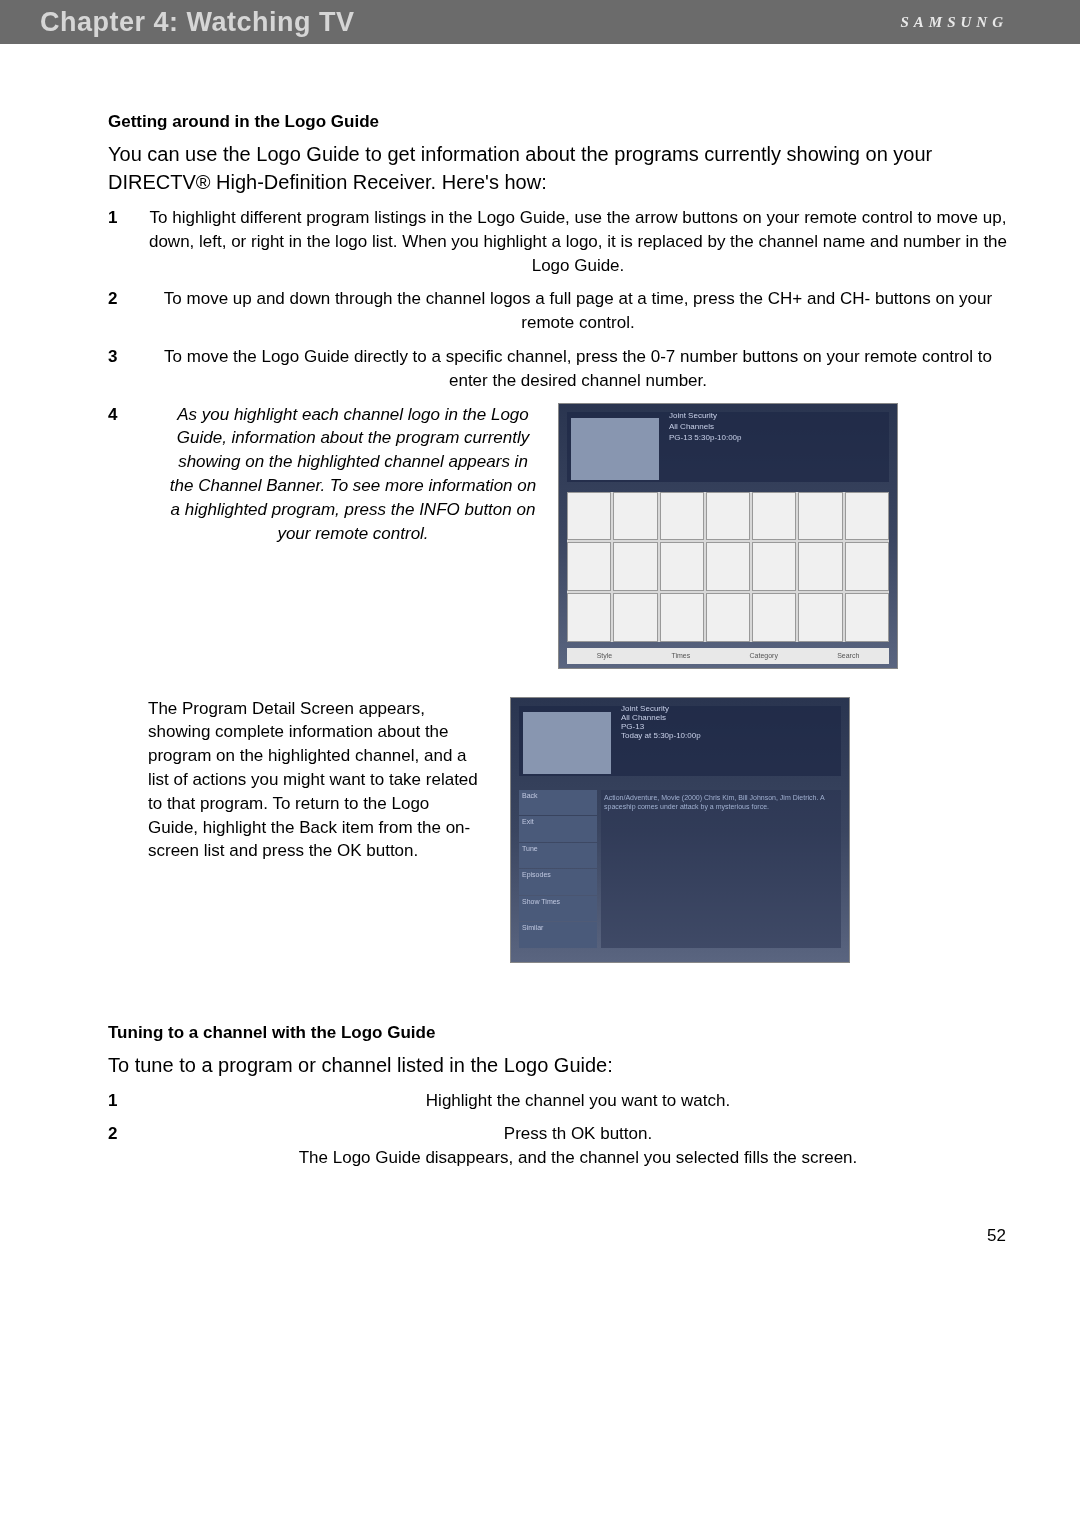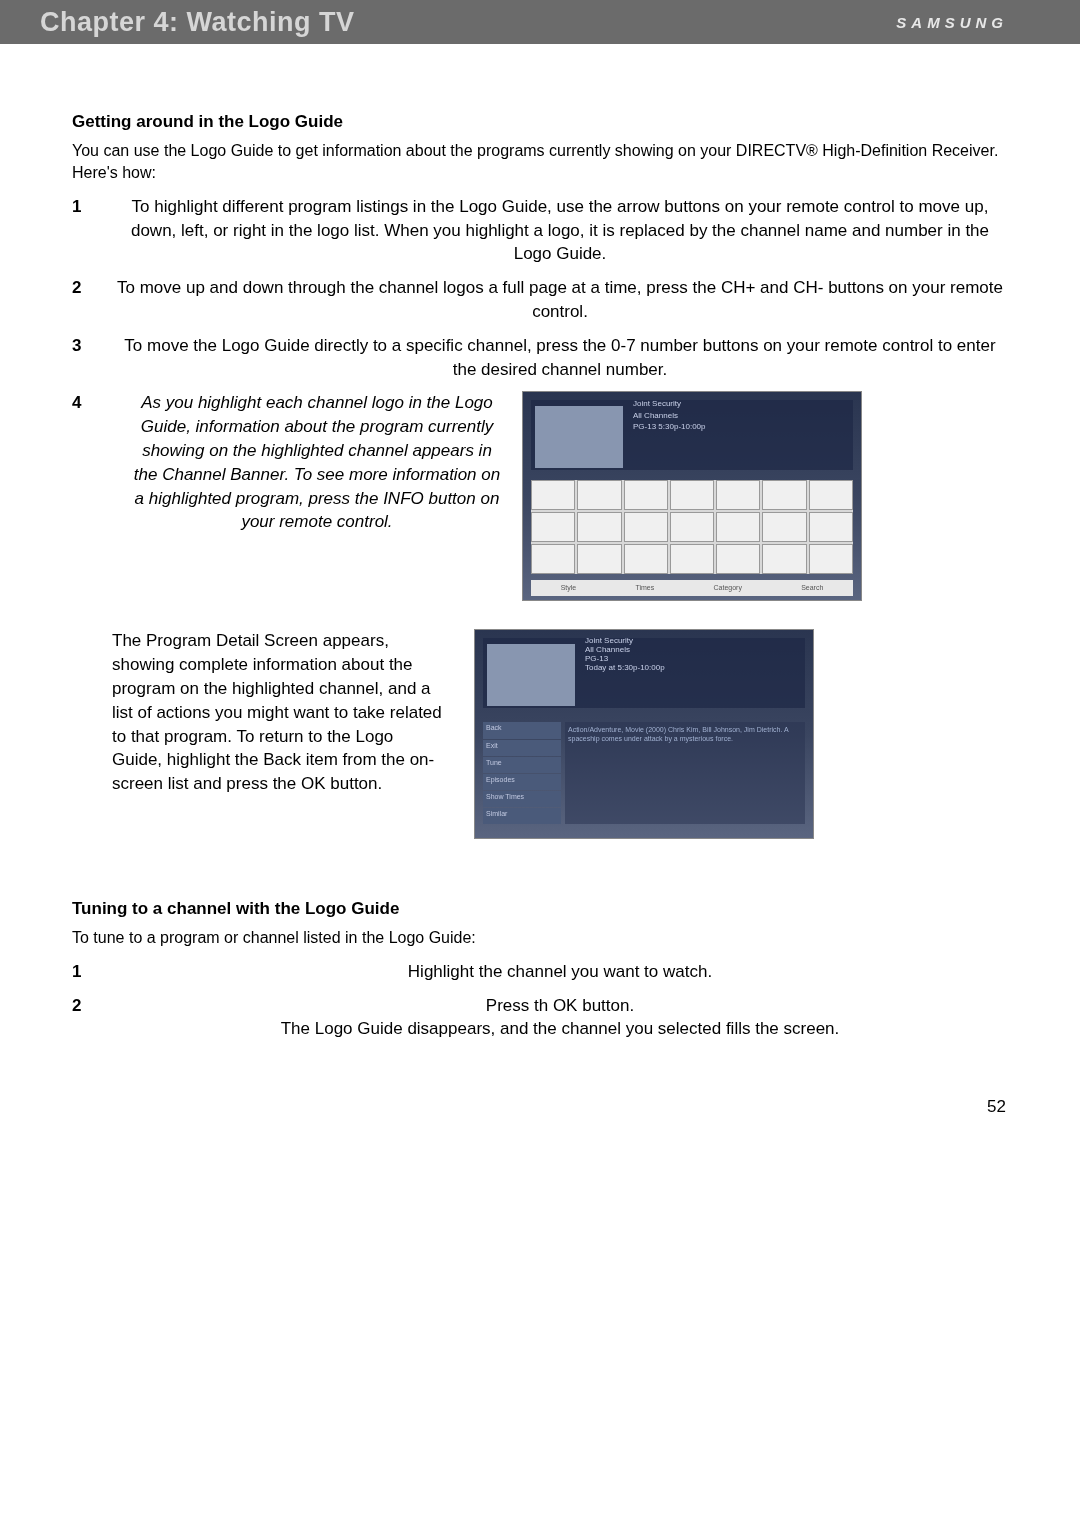--- a/index.html
+++ b/index.html
@@ -27,32 +27,33 @@
       font-size: 27px;
       font-weight: bold;
       letter-spacing: 0.5px;
     }
     .samsung-logo {
       color: #e8e8e8;
       font-size: 15px;
       font-weight: bold;
       letter-spacing: 5px;
       font-style: italic;
+      font-family: Liberation Serif, serif;
     }
     .content {
-      padding: 68px 72px 0 72px;
+      padding: 68px 72px 0 108px;
     }
     .section-heading {
       font-weight: bold;
       font-size: 17px;
       margin-bottom: 8px;
       color: #000;
     }
     .intro-text {
-      font-size: 16px;
+      font-size: 20px;
       line-height: 1.4;
       margin-bottom: 10px;
       color: #000;
     }
     .step-list {
       list-style: none;
       padding: 0;
     }
     .step-item {
       display: flex;
@@ -76,21 +77,21 @@
     }
     .row-with-image .text-col {
       flex: 0 0 370px;
       font-style: italic;
     }
     .row-with-image .image-col {
       flex: 0 0 340px;
     }
     .screenshot-placeholder {
       width: 340px;
-      height: 210px;
+      height: 266px;
       background: linear-gradient(180deg, #2a3550 0%, #3a4560 50%, #5a6580 100%);
       border: 1px solid #888;
       position: relative;
       margin-bottom: 12px;
     }
     .screenshot-placeholder::before {
       content: "";
       position: absolute;
       top: 8px;
       left: 8px;

